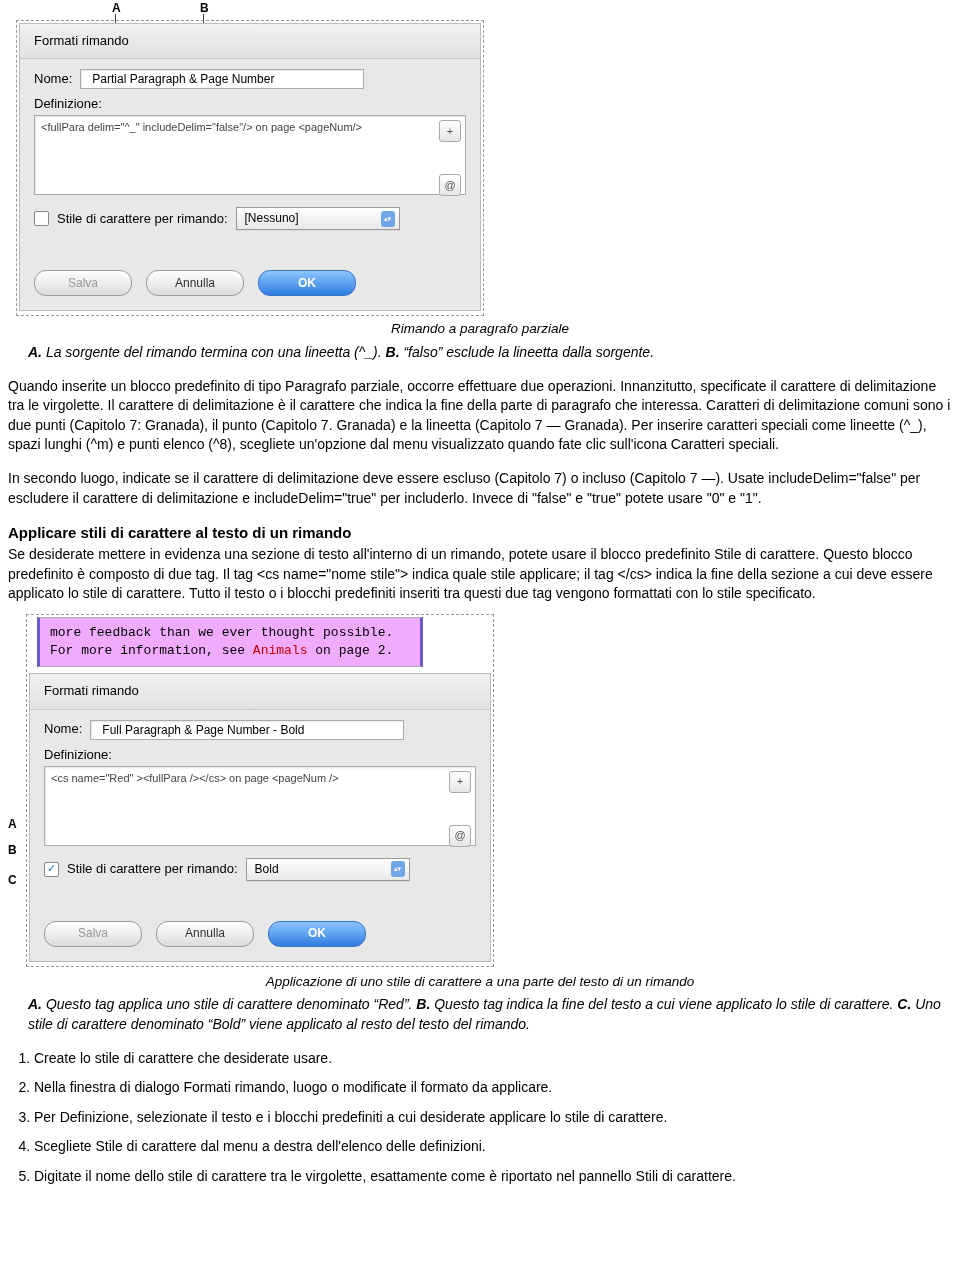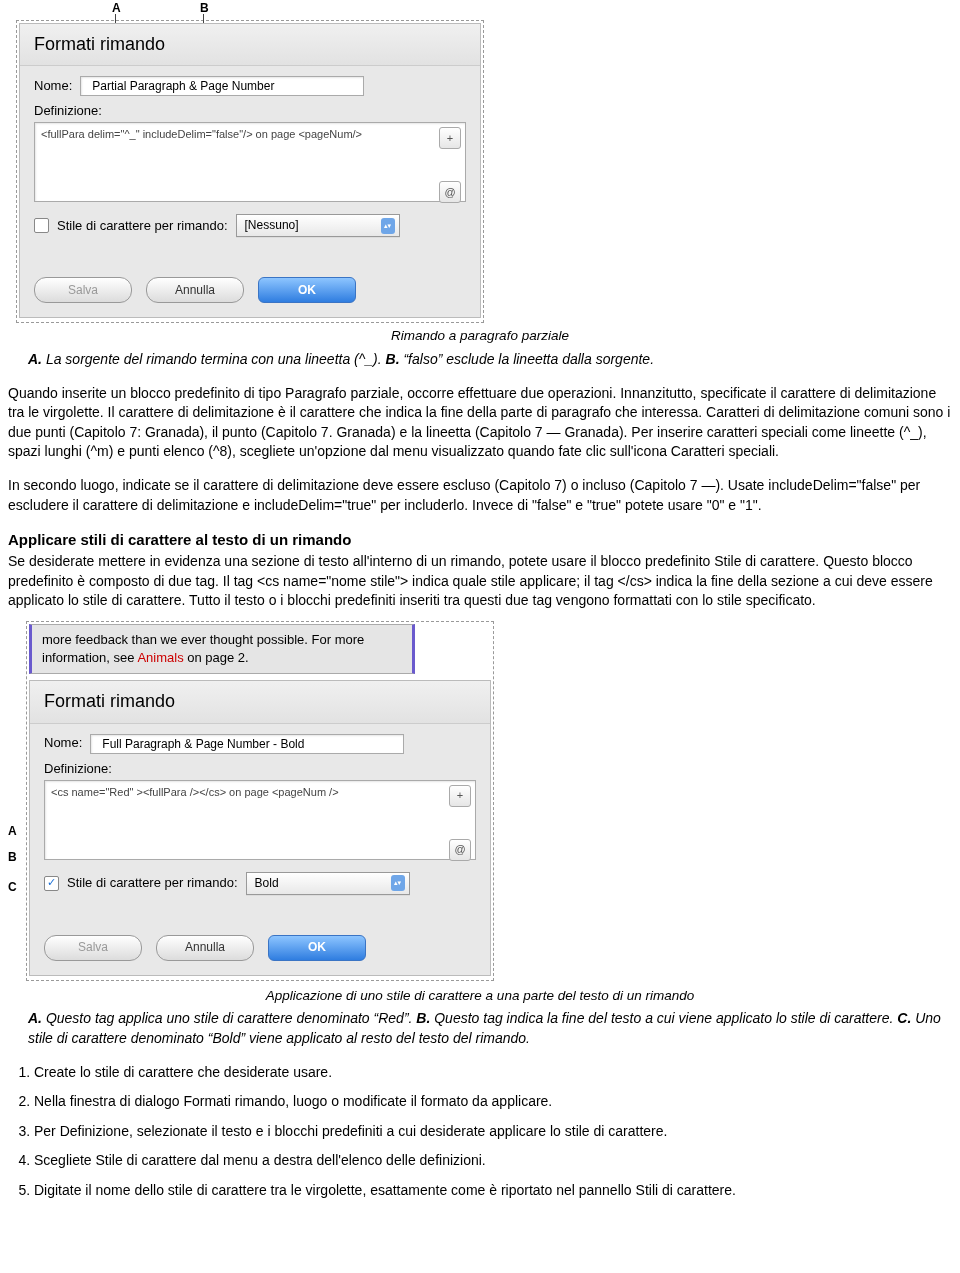--- a/index.html
+++ b/index.html
@@ -12,21 +12,21 @@
     width: 944px;
   }
   .dialog {
     background: #e8e8e8;
     border: 1px solid #bbb;
     position: relative;
     margin-bottom: 2px;
   }
   .dialog-title {
     padding: 8px 14px;
-    font-size: 18px;
+    font-size: 13px;
     border-bottom: 1px solid #ccc;
     background: linear-gradient(#f0f0f0,#e2e2e2);
   }
   .dialog-body {
     padding: 10px 14px 14px 14px;
   }
   .field-row {
     display: flex;
     align-items: center;
     gap: 8px;
@@ -123,21 +123,20 @@
     display: flex;
     align-items: center;
     justify-content: center;
     color: #333;
   }
   .btn.primary {
     background: linear-gradient(#8dc5ff,#2f7de0);
     border-color: #3a74c4;
     color: #fff;
     font-weight: bold;
-    border-radius: 6px;
   }
   .btn.disabled { color: #999; }
   .caption {
     font-style: italic;
     font-size: 13.5px;
     margin: 4px 0 4px 0;
     text-align: center;
   }
   .legend {
     font-size: 14px;
@@ -158,28 +157,29 @@
   .callout-letters {
     position: absolute;
     font-weight: bold;
     font-size: 12px;
   }
   .callout-line {
     position: absolute;
     background: #444;
   }
   .preview-box {
-    background:#e5e5e5;
+    background:#f0abfc;
     border:1px solid #aaa;
     border-left:3px solid #6a5acd;
     border-right:3px solid #6a5acd;
     padding:6px 10px;
-    font-family: Liberation Sans, sans-serif;
+    font-family: Liberation Mono, monospace;
     font-size:13px;
     width:360px;
+    margin-left:8px;
   }
   .preview-box .red { color:#c00; }
   ol.steps {
     font-size: 14px;
     padding-left: 26px;
     margin: 6px 0;
   }
   ol.steps li { margin-bottom: 10px; }
   .dashed-border { border:1px dashed #999; padding:2px; display:inline-block; }
   .side-letters {

